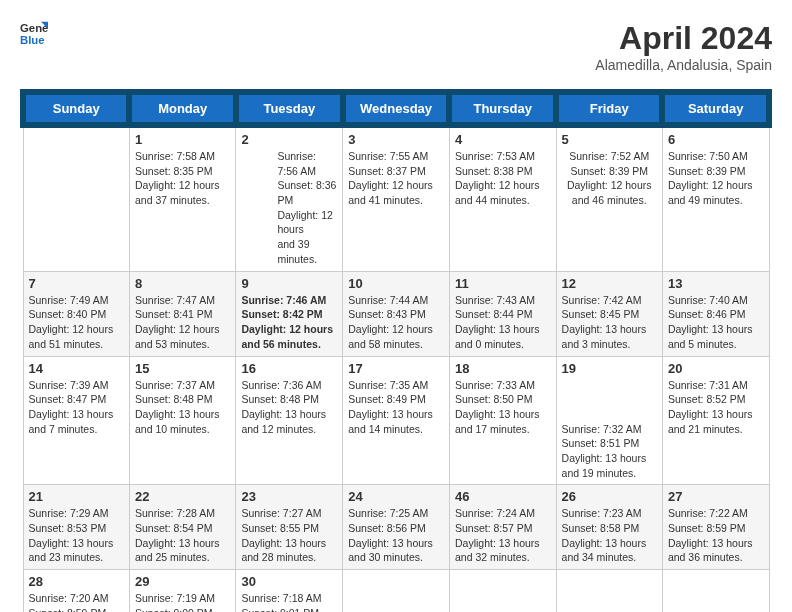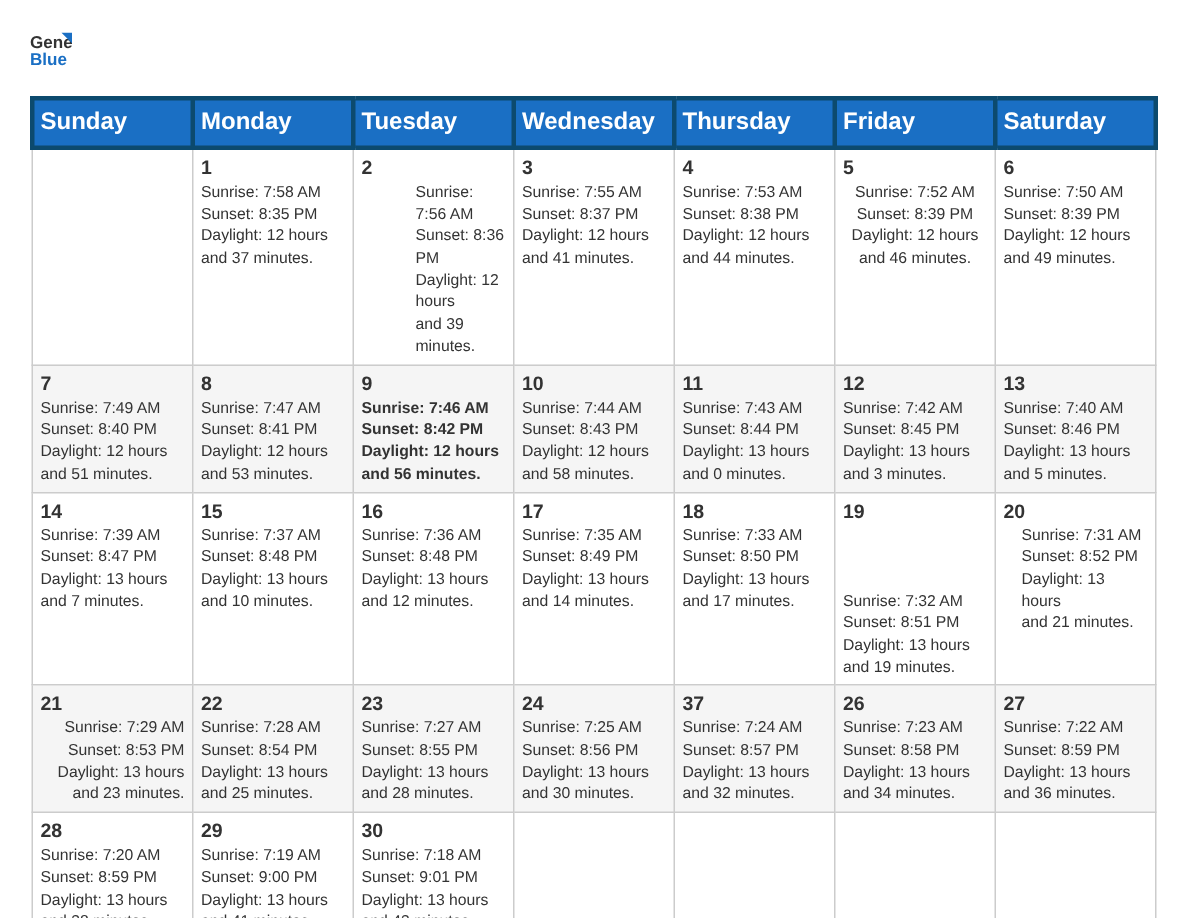--- a/index.html
+++ b/index.html
@@ -39,24 +39,24 @@
     }
     table {
       width: 100%;
       border-collapse: collapse;
       font-size: 11px;
     }
     thead tr th {
       background-color: #1a6fc4;
       color: #fff;
       padding: 6px 4px;
-      text-align: left;
-      font-size: 16px;
+      text-align: center;
+      font-size: 13px;
       font-weight: bold;
-      border: 3px solid #0c4a6e;
+      border: 6px solid #0c4a6e;
     }
     tbody tr td {
       vertical-align: top;
       border: 1px solid #ccc;
       padding: 4px 5px;
       width: 107px;
       height: 85px;
       background: #fff;
     }
     tbody tr:nth-child(even) td {
@@ -81,20 +81,24 @@
 </head>
 <body>
 
 <div class="header">
   <div class="logo">
     <svg class="logo-icon" viewBox="0 0 32 32">
       <text x="0" y="14" font-size="13" font-weight="bold" fill="#333">General</text>
       <text x="0" y="27" font-size="13" font-weight="bold" fill="#1a6fc4">Blue</text>
       <polygon points="24,2 32,10 32,2" fill="#1a6fc4"></polygon>
     </svg>
+  </div>
+  <div class="title-block">
+    <div class="month-title">April 2024</div>
+    <div class="location">Alamedilla, Andalusia, Spain</div>
   </div>
 </div>
 
 <table>
   <thead>
     <tr id="header-row">
         <th>Sunday</th>
         <th>Monday</th>
         <th>Tuesday</th>
         <th>Wednesday</th>
@@ -238,30 +242,30 @@
         </td>
         <td>
           <span class="day-number">19</span>
           <div class="day-info" style="white-space: pre-line; margin-top: 46px;">Sunrise: 7:32 AM
 Sunset: 8:51 PM
 Daylight: 13 hours
 and 19 minutes.</div>
         </td>
         <td>
           <span class="day-number">20</span>
-          <div class="day-info" style="white-space: pre-line; margin-left: 12px;">Sunrise: 7:31 AM
+          <div class="day-info" style="white-space: pre-line;">Sunrise: 7:31 AM
 Sunset: 8:52 PM
 Daylight: 13 hours
 and 21 minutes.</div>
         </td>
       </tr>
       <tr>
         <td>
           <span class="day-number">21</span>
-          <div class="day-info" style="white-space: pre-line; text-align: right;">Sunrise: 7:29 AM
+          <div class="day-info" style="white-space: pre-line;">Sunrise: 7:29 AM
 Sunset: 8:53 PM
 Daylight: 13 hours
 and 23 minutes.</div>
         </td>
         <td>
           <span class="day-number">22</span>
           <div class="day-info" style="white-space: pre-line;">Sunrise: 7:28 AM
 Sunset: 8:54 PM
 Daylight: 13 hours
 and 25 minutes.</div>
@@ -274,21 +278,21 @@
 and 28 minutes.</div>
         </td>
         <td>
           <span class="day-number">24</span>
           <div class="day-info" style="white-space: pre-line;">Sunrise: 7:25 AM
 Sunset: 8:56 PM
 Daylight: 13 hours
 and 30 minutes.</div>
         </td>
         <td>
-          <span class="day-number">37</span>
+          <span class="day-number">46</span>
           <div class="day-info" style="white-space: pre-line;">Sunrise: 7:24 AM
 Sunset: 8:57 PM
 Daylight: 13 hours
 and 32 minutes.</div>
         </td>
         <td>
           <span class="day-number">26</span>
           <div class="day-info" style="white-space: pre-line;">Sunrise: 7:23 AM
 Sunset: 8:58 PM
 Daylight: 13 hours

